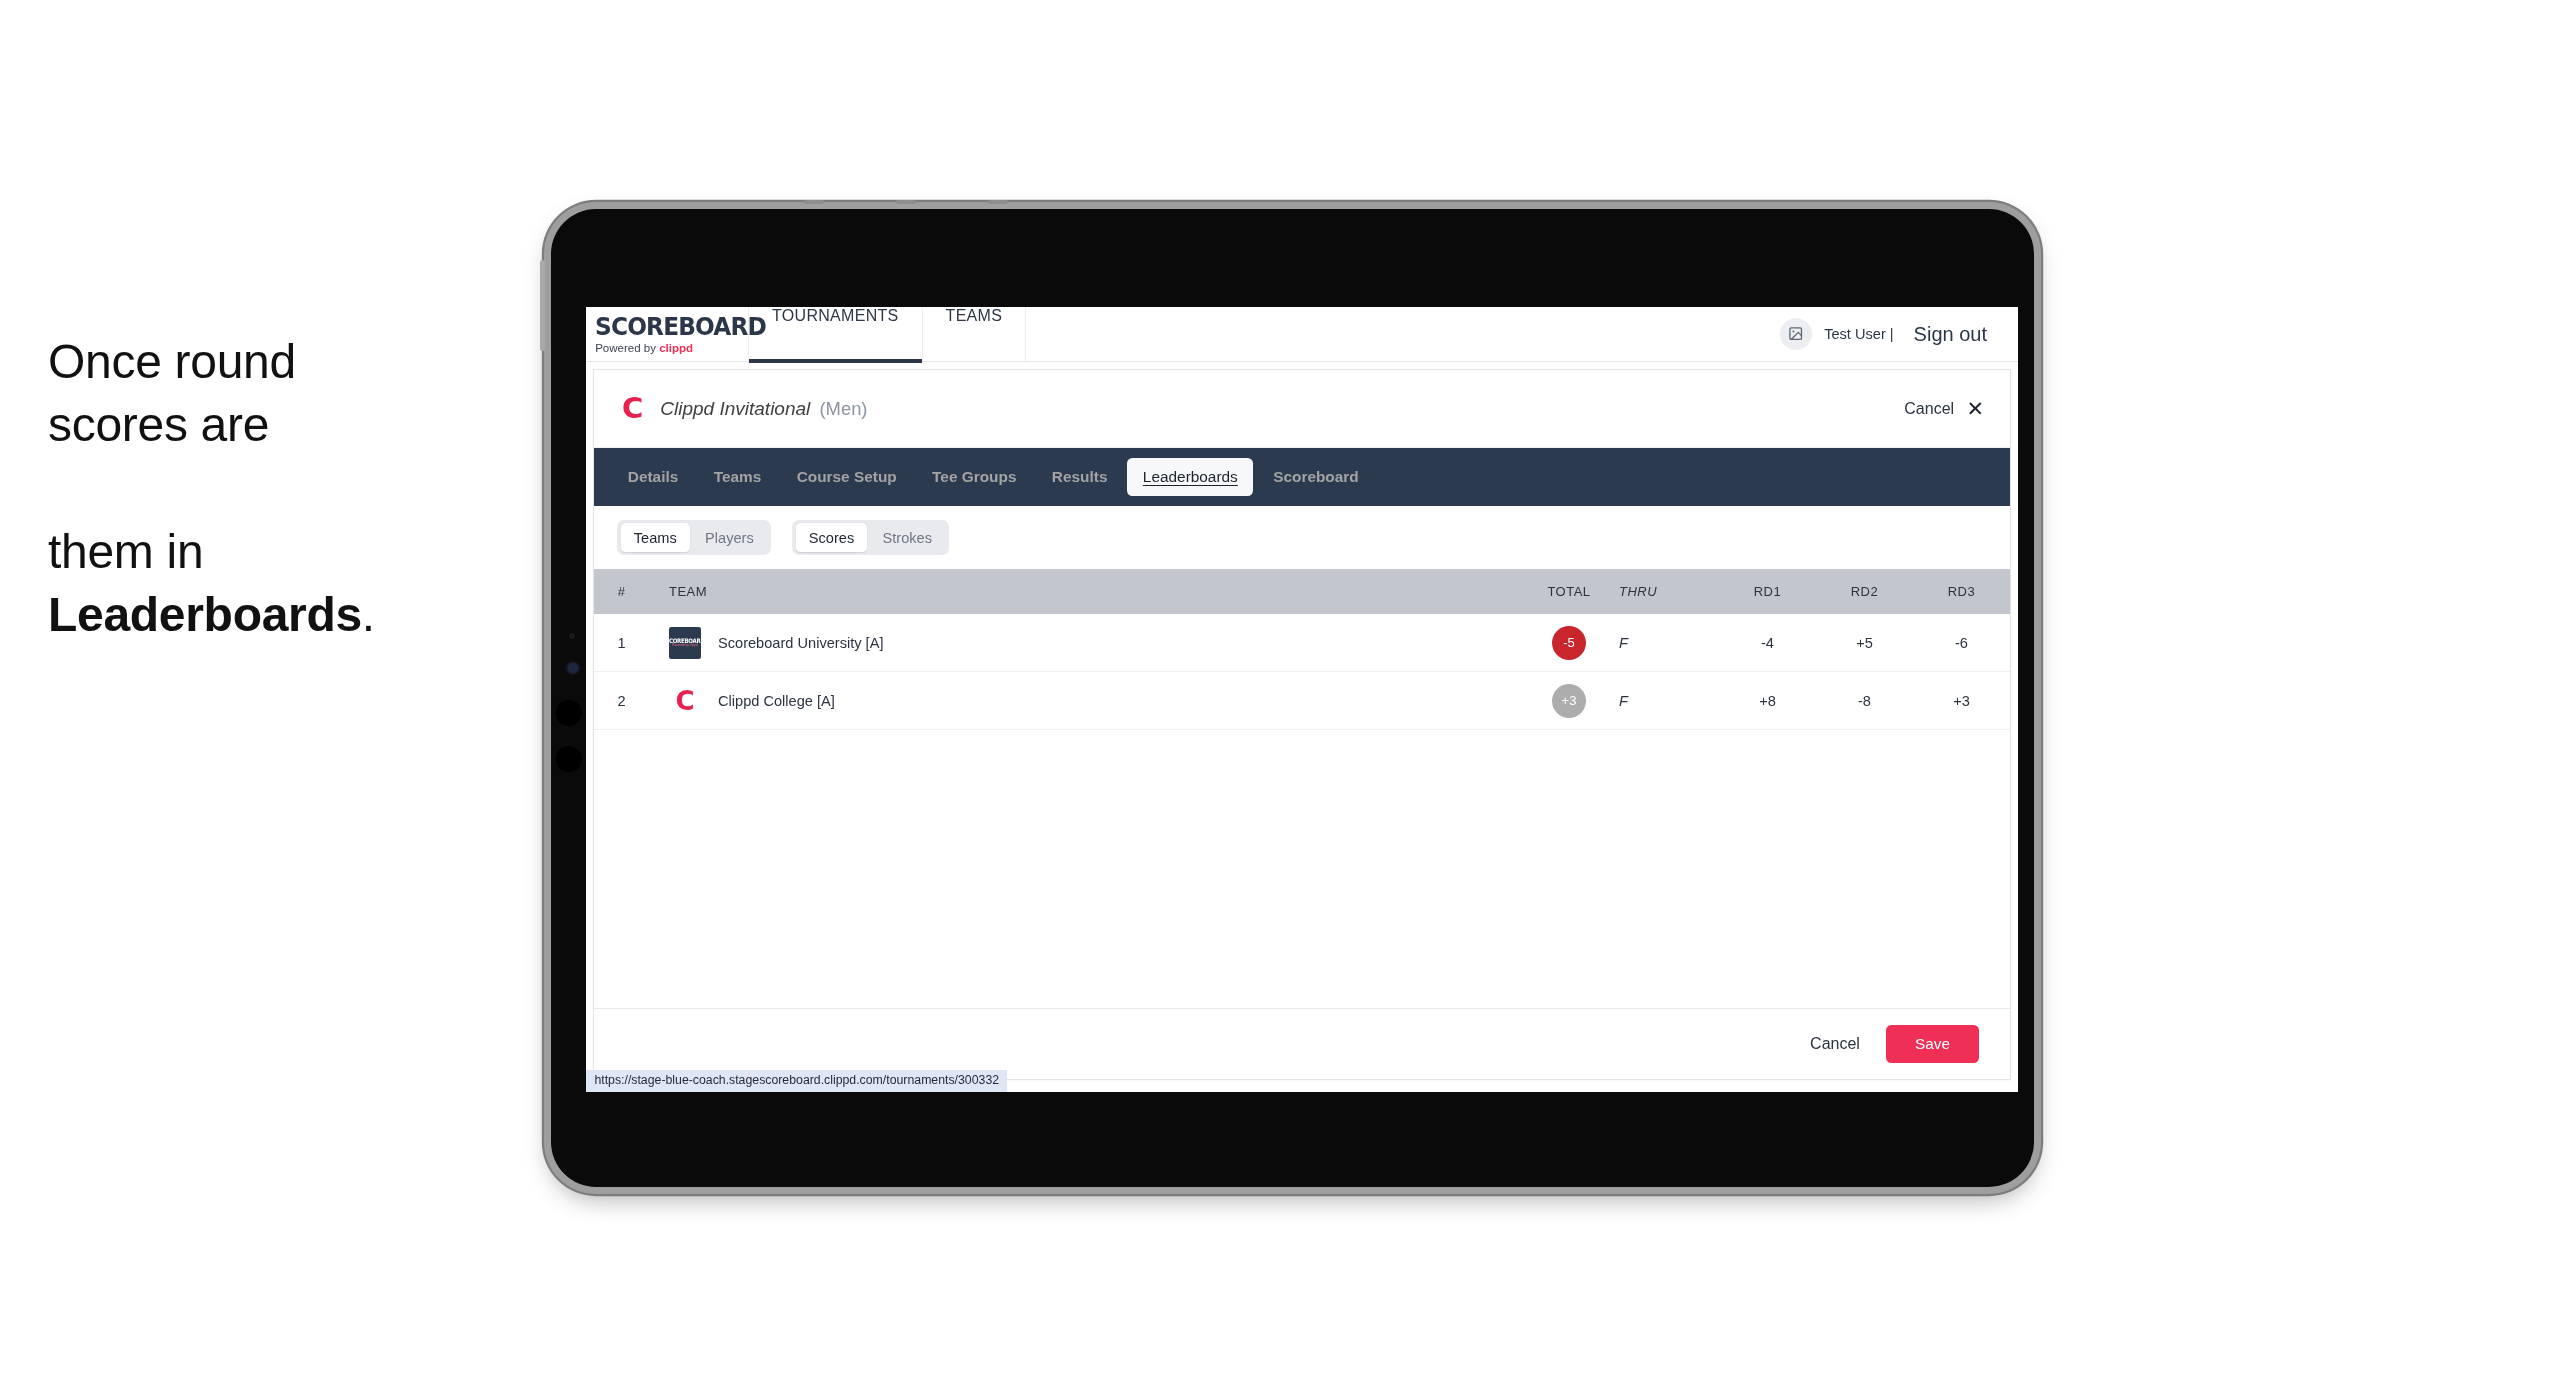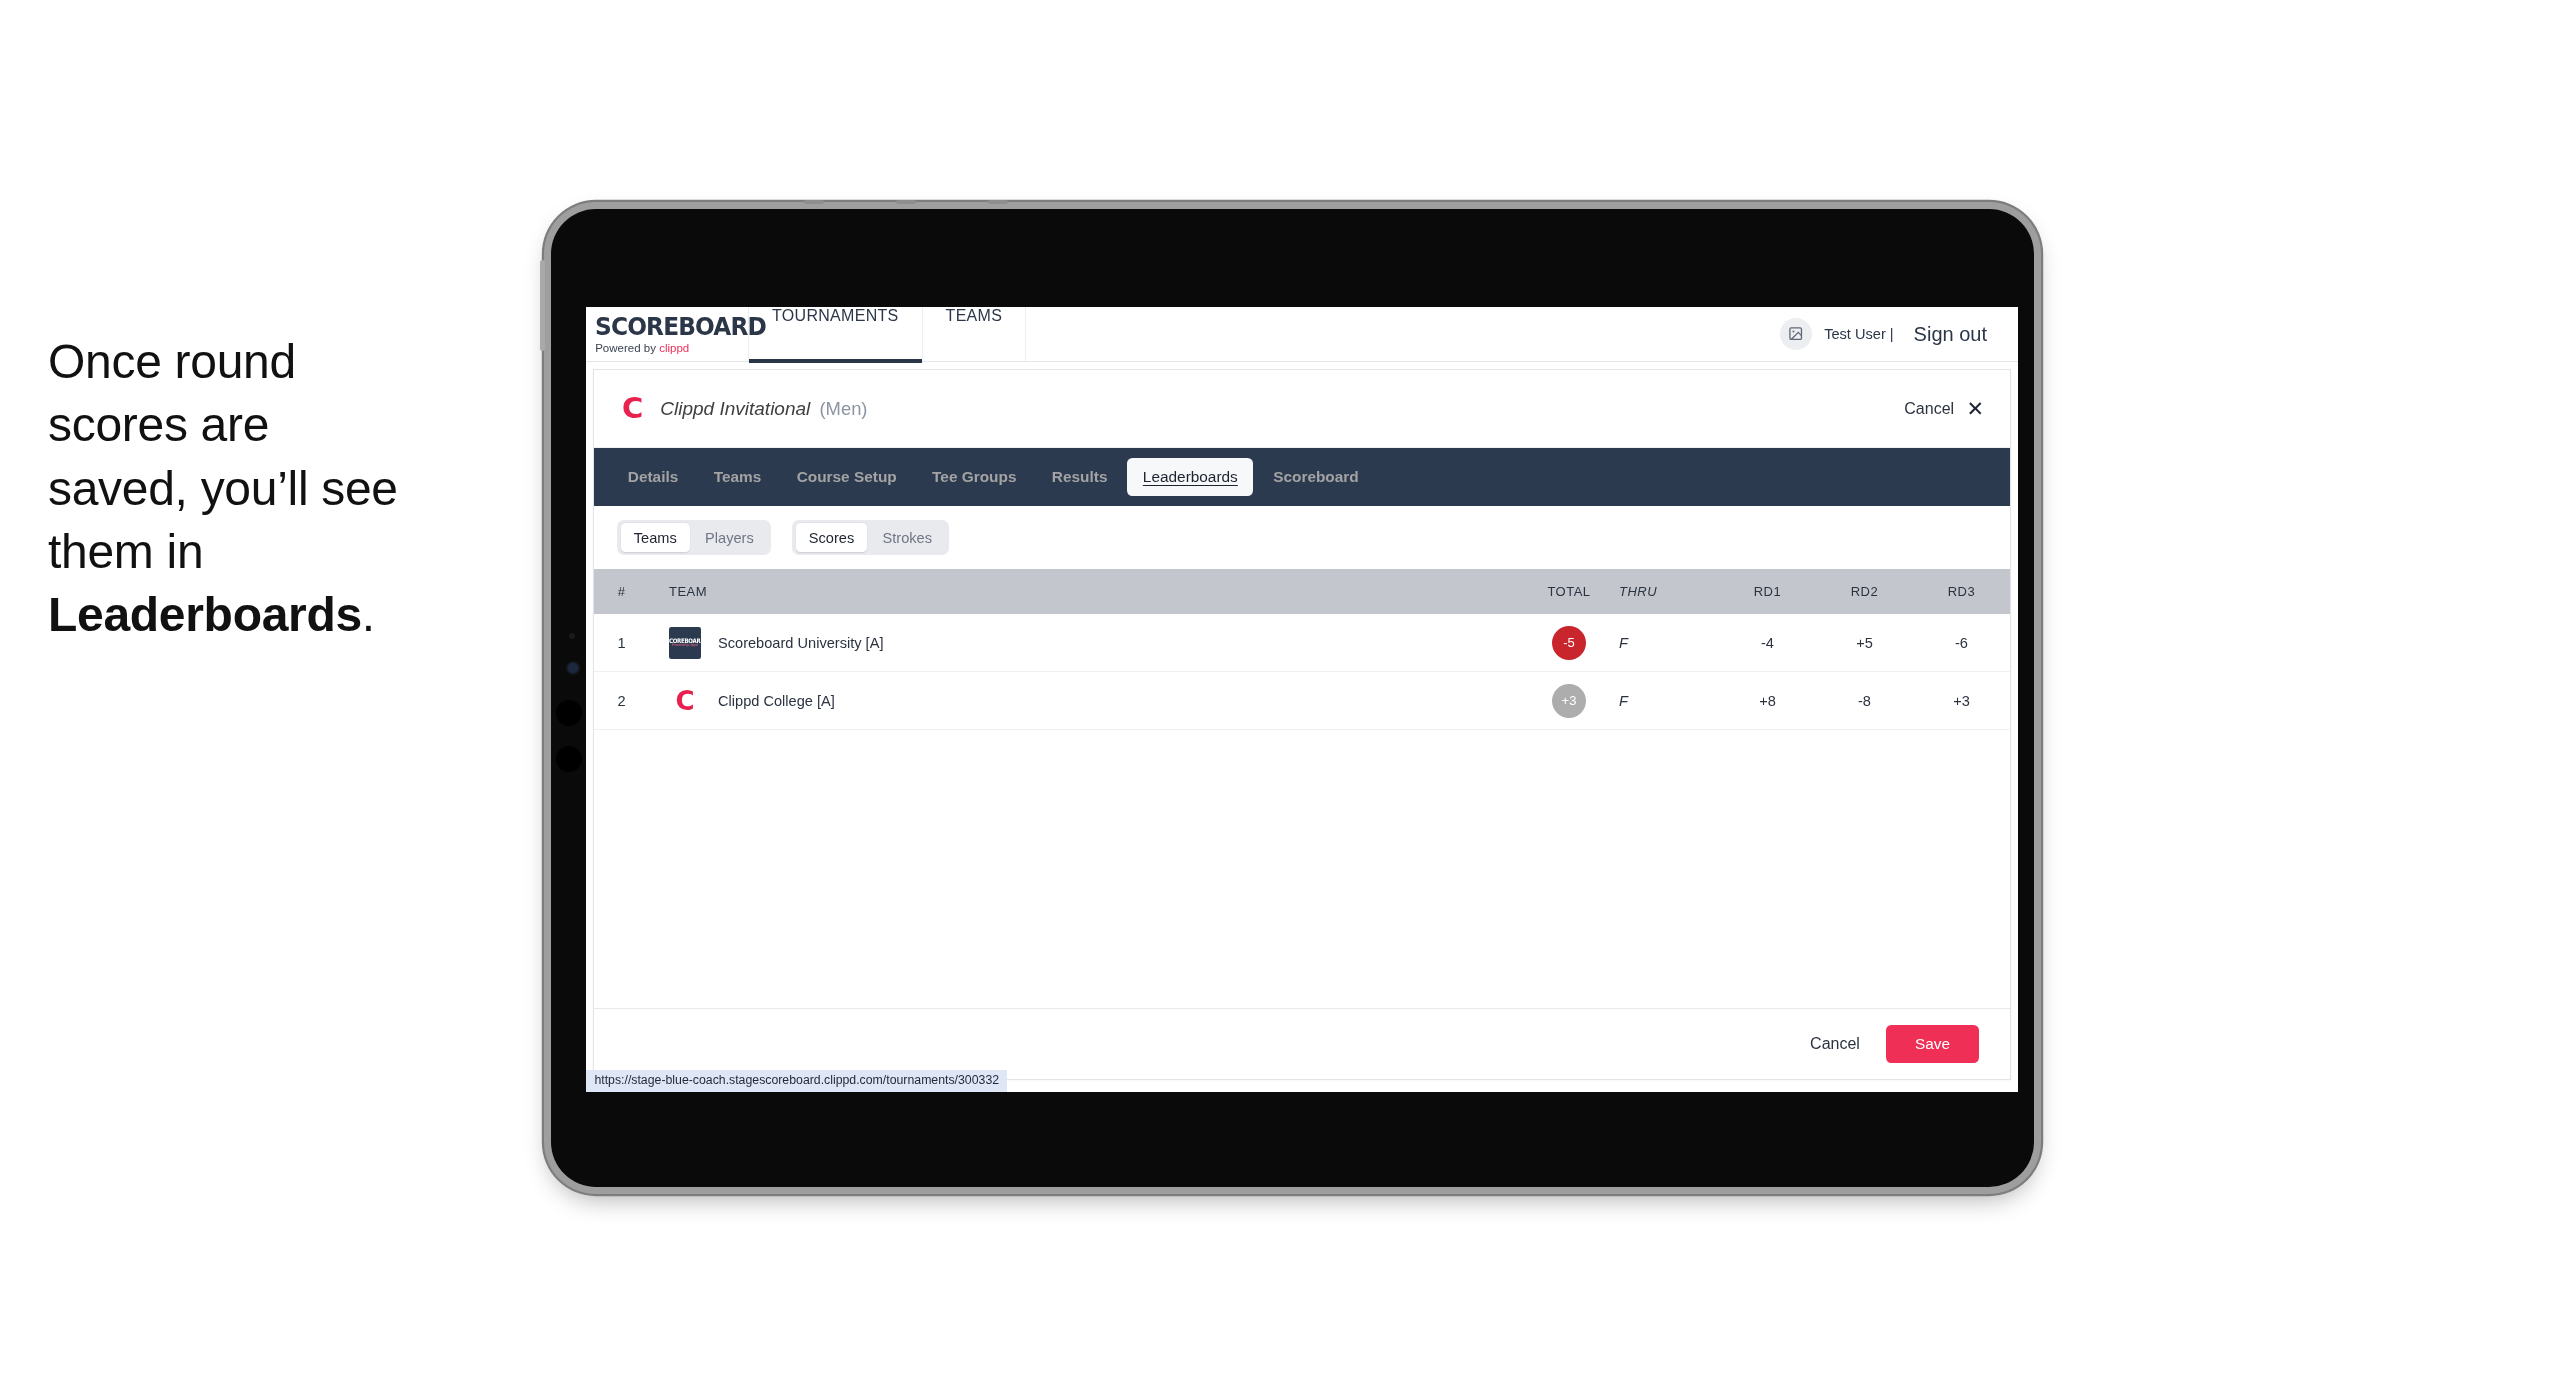--- a/index.html
+++ b/index.html
@@ -137,21 +137,21 @@
     transform-origin: left center;
   }
   #brand .tagline {
     font-size: 11.5px;
     color: #3b4352;
     margin-top: 3.8px;
     white-space: nowrap;
   }
   #brand .tagline .clippd {
     color: #ef2f56;
-    font-weight: 400;
+    font-weight: 700;
   }
   .appbar-tab {
     display: flex;
     align-items: flex-start;
     padding: 0 23px;
     font-size: 16px;
     color: #2b3648;
     letter-spacing: 0.3px;
     border-right: 0.8px solid #eceef1;
     position: relative;
@@ -434,21 +434,21 @@
     padding: 3.8px 8.4px 4.6px 8.4px;
     white-space: nowrap;
   }
 </style>
 </head>
 <body>
 
 <div id="caption">
   <span>Once round</span><br>
   <span>scores are</span><br>
-  <span>saved, you’ll see</span><br>
+  <br>
   <span>them in </span><br>
   <span class="bold">Leaderboards</span><span>.</span>
 </div>
 
 <div id="tablet-frame">
 
   <div id="tablet-top-nubs">
     <span style="left:0"></span>
       <span style="left:92px"></span>
       <span style="left:184px"></span>

